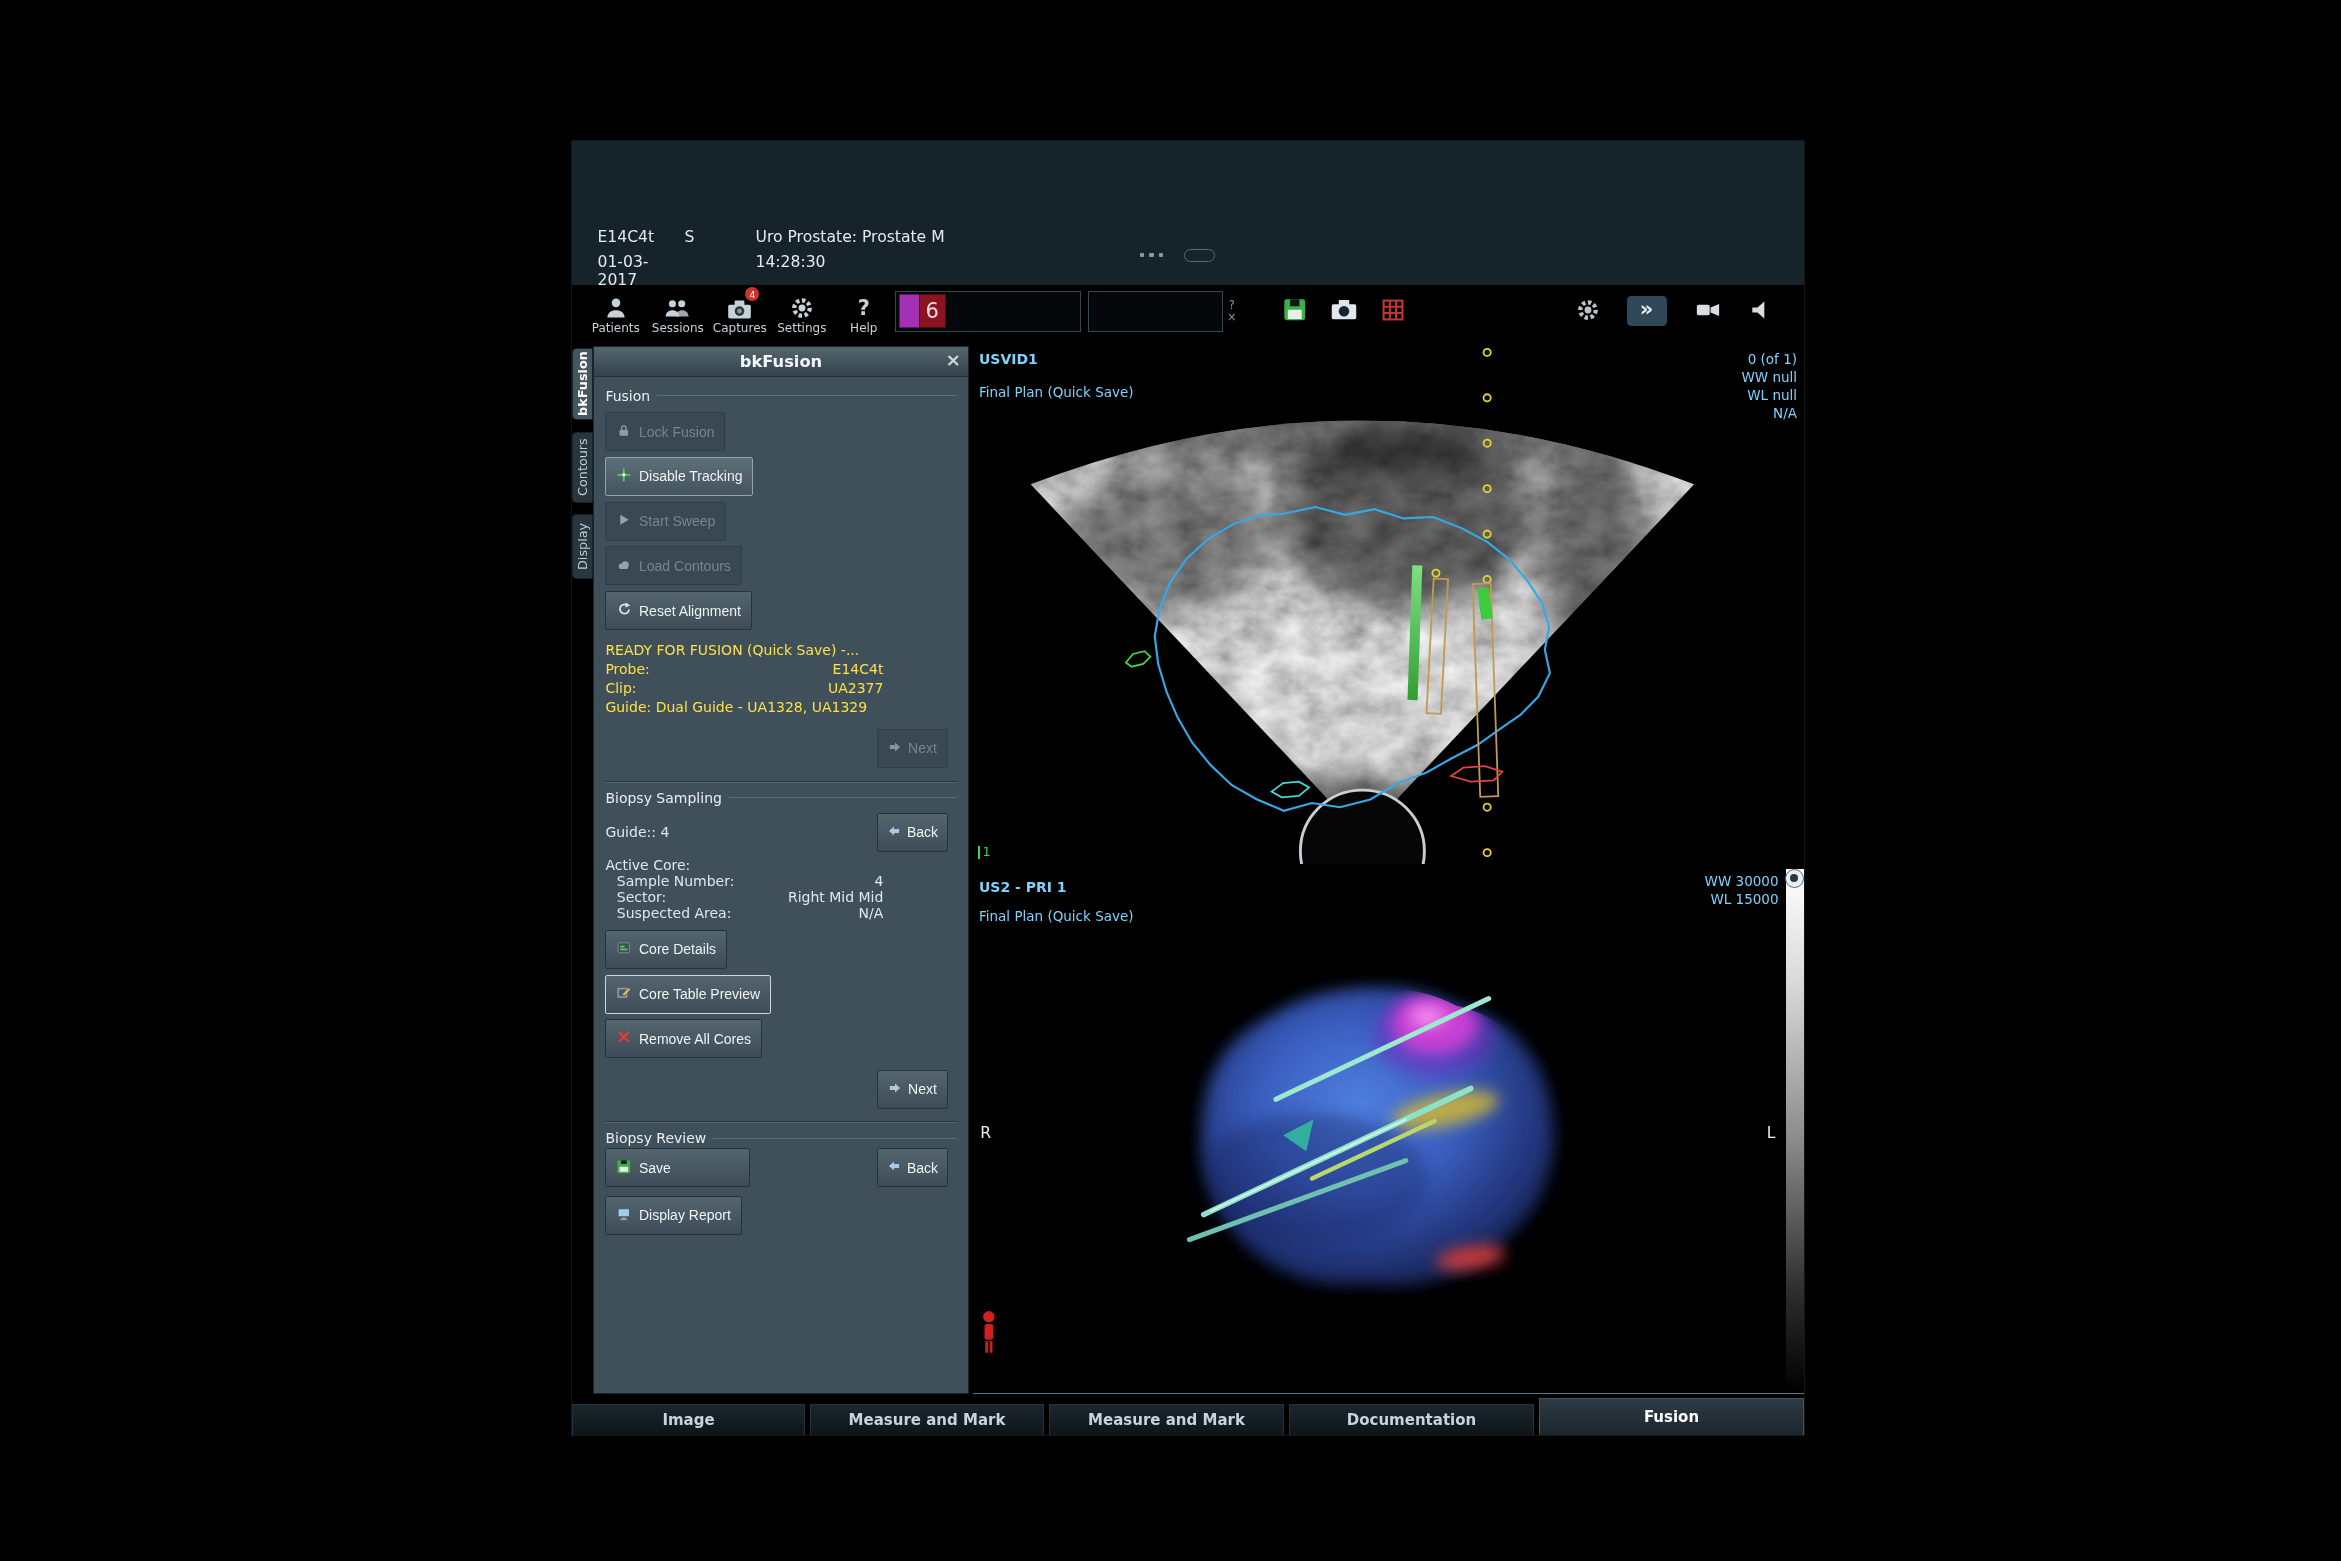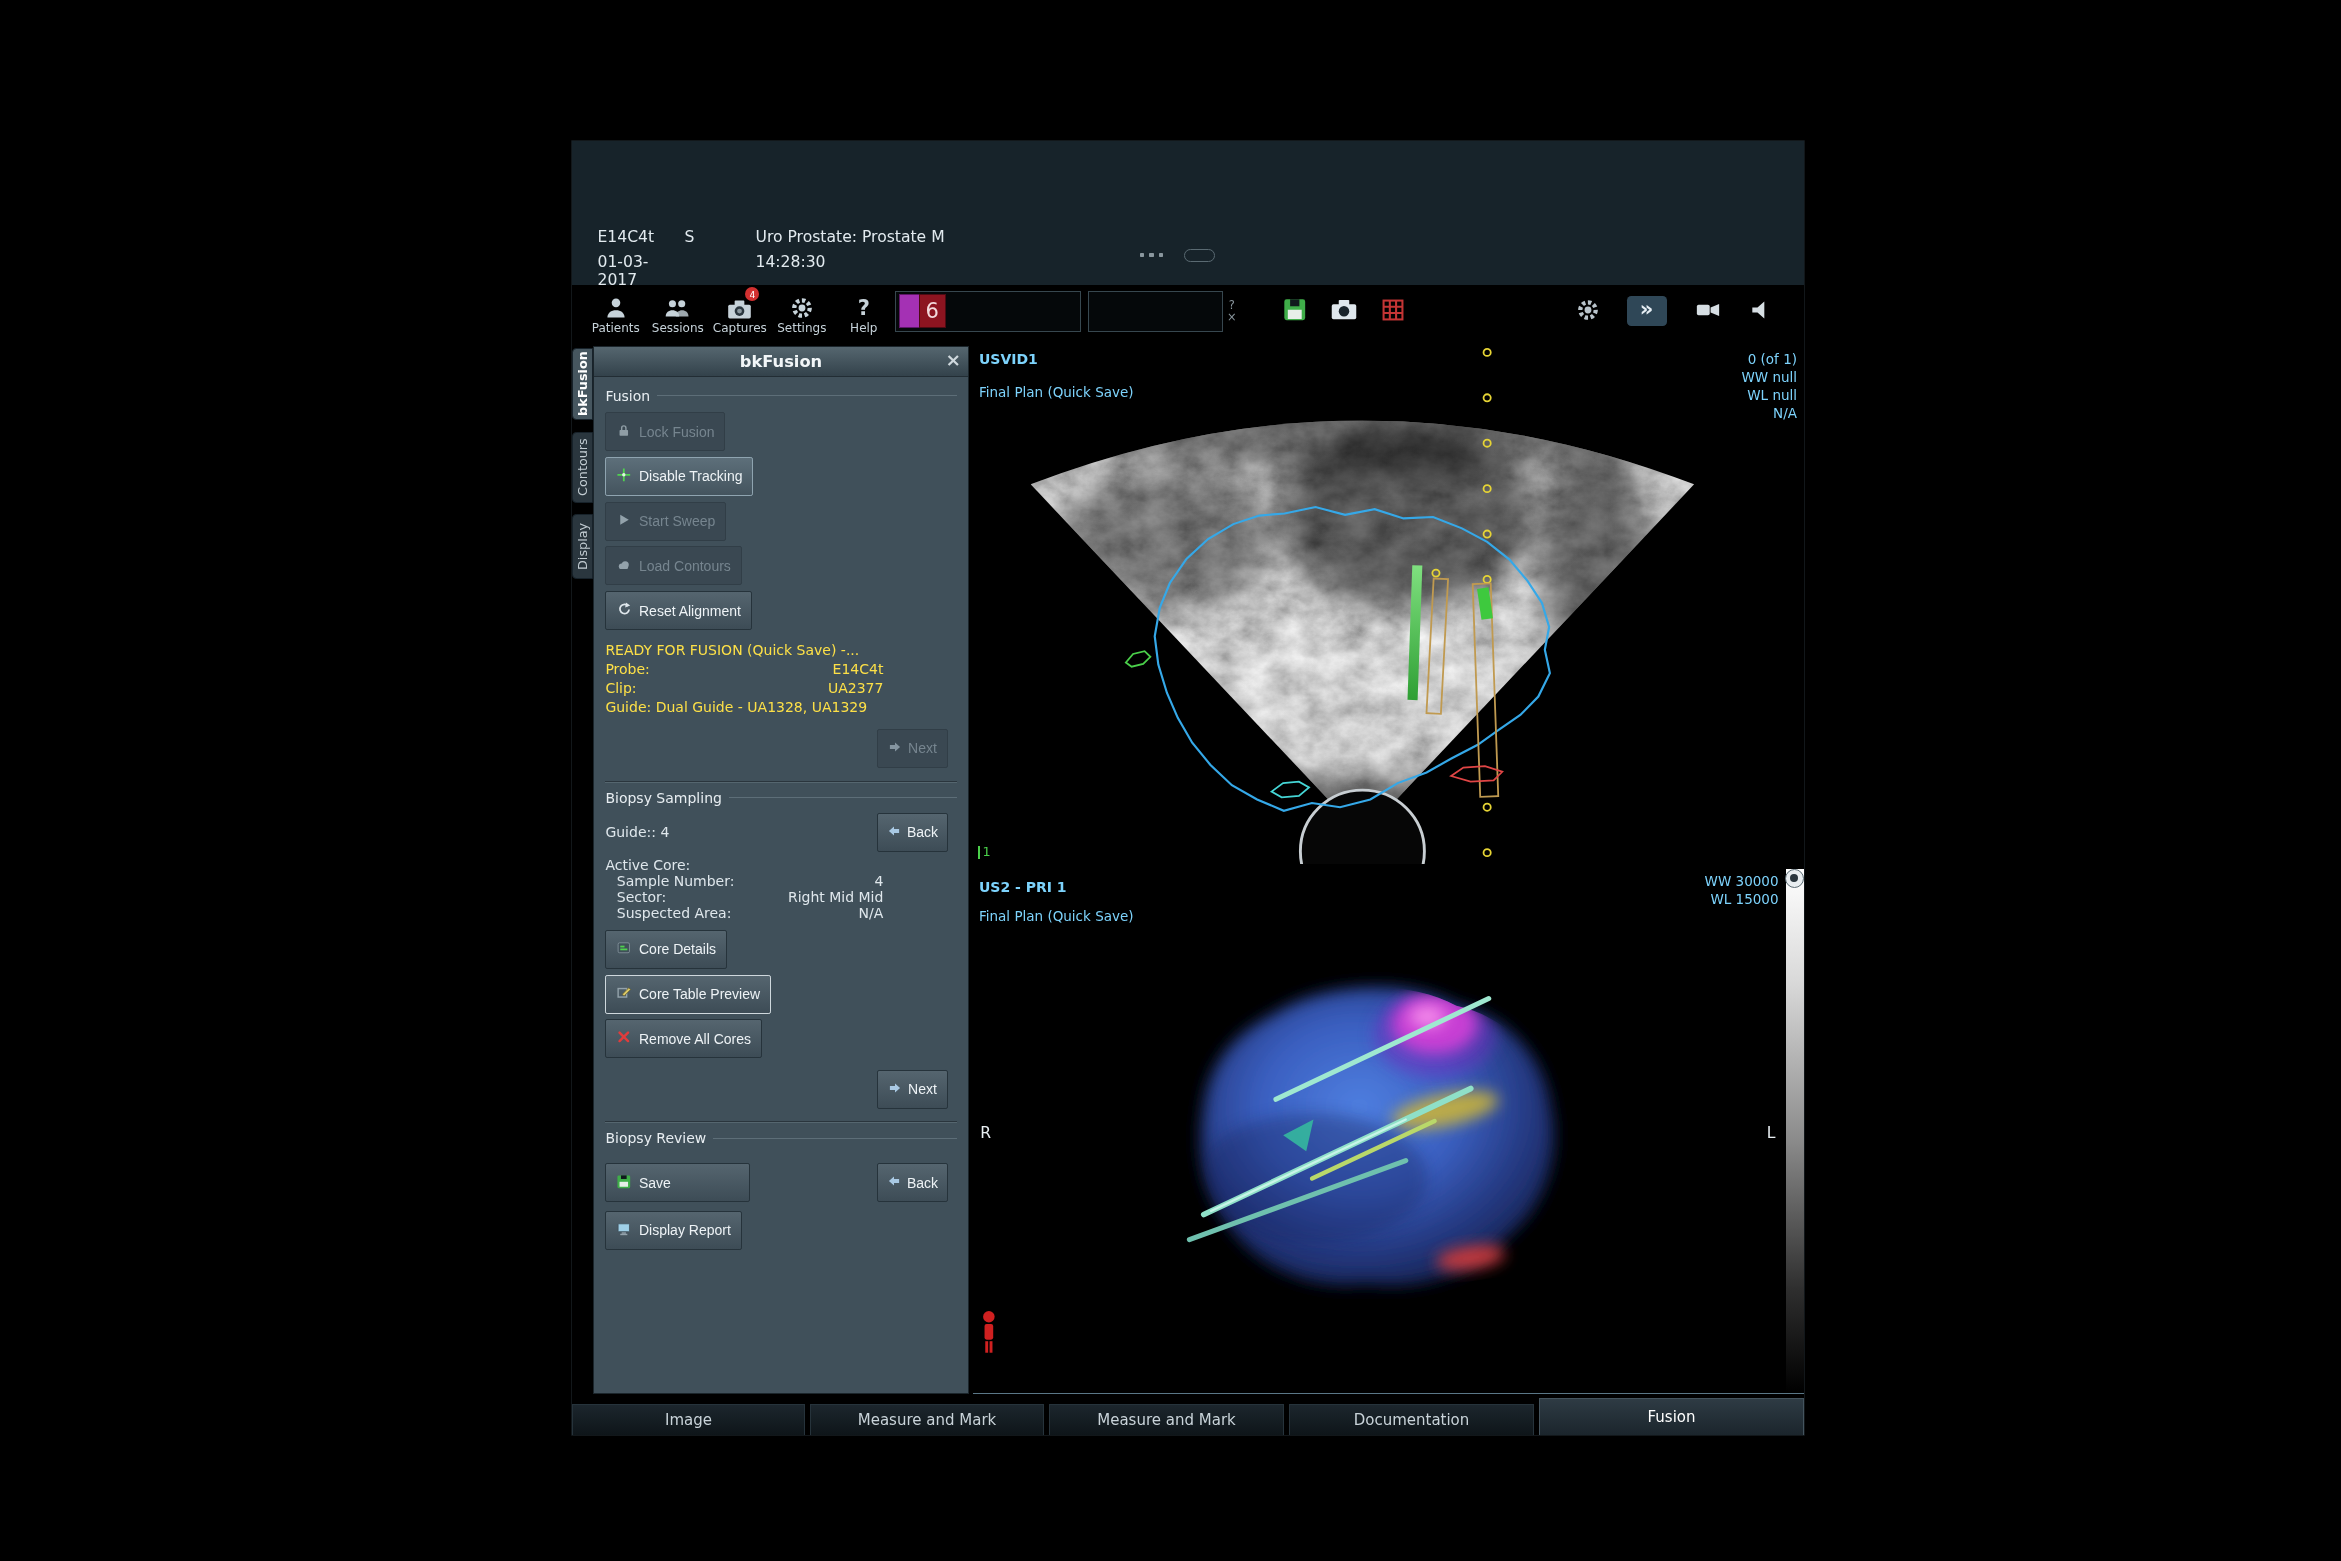--- a/index.html
+++ b/index.html
@@ -94,21 +94,21 @@
   .kv { display:flex; width:278px; }
   .kv .kv-l { white-space:nowrap; }
   .kv .kv-v { flex:1; text-align:right; }
   .row-right { display:flex; justify-content:flex-end; margin-top:11.4px; padding-right:8.5px; }
   .divider { margin:12.8px 0 7px 0; border-top:0.7px solid #2a353d; border-bottom:0.7px solid #55666f; }
   .cores-row { display:flex; justify-content:space-between; align-items:center;
     margin-top:7px; padding-right:8.5px; }
   .subrows { margin-top:5.7px; }
   .subrows .kv { padding-left:11.4px; width:278px; }
   .save-row { display:flex; justify-content:space-between; align-items:flex-start;
-    margin-top:17px; padding-right:8.5px; }
+    margin-top:2px; padding-right:8.5px; }
 
   
   .viewports { flex:1; margin-left:4.3px; display:flex; flex-direction:column;
     border-bottom:1.4px solid #5a7787; }
   .vp-top { height:518px; position:relative; background:#000; overflow:hidden; }
   .vp-sep { height:5.7px; background:#000; }
   .vp-bottom { flex:1; display:flex; position:relative; background:#000; }
   .vp3d { flex:1; position:relative; overflow:hidden; }
   .vp-top svg, .vp3d svg { position:absolute; inset:0; width:100%; height:100%; }
   .ov { position:absolute; font-size:13.5px; color:#7dd3fc; line-height:18px; }
@@ -119,21 +119,21 @@
   .gradbar { width:18.5px; position:relative;
     background:linear-gradient(#ffffff 0%, #d8d8d8 22%, #8a8a8a 52%, #2f2f2f 80%, #000 100%); }
   .grad-icon { position:absolute; top:0; left:-0.7px; width:19px; height:19px;
     background:#e8edf0; border-radius:50%; border:1.4px solid #5a6a72; }
   .grad-icon i { position:absolute; left:4.3px; top:4.3px; width:7.8px; height:7.8px;
     border-radius:50%; background:#2a363e; }
   .rl-marker { font-size:15.6px; color:#e8eef2; }
 
   
   .tabbar { height:39px; margin-top:2.8px; display:flex; gap:5px; align-items:flex-end;
-    background:#000; }
+    background:#000;font-weight:bold; }
   .tab { background:linear-gradient(#1c262d,#0e1519); color:#c9d3d9; font-size:15px;
     display:flex; align-items:center; justify-content:center; height:31px;
     border:0.7px solid #26333b; border-bottom:none; cursor:default; }
   .tab-image { flex-basis:233px; }
   .tab-mm1 { flex-basis:234px; }
   .tab-mm2 { flex-basis:235px; }
   .tab-doc { flex-basis:245px; }
   .tab-fusion { flex-basis:265px; }
   .tab.active { background:linear-gradient(#2e3b44,#1b252c); color:#ffffff;
     height:37px; border-color:#44545e; }

